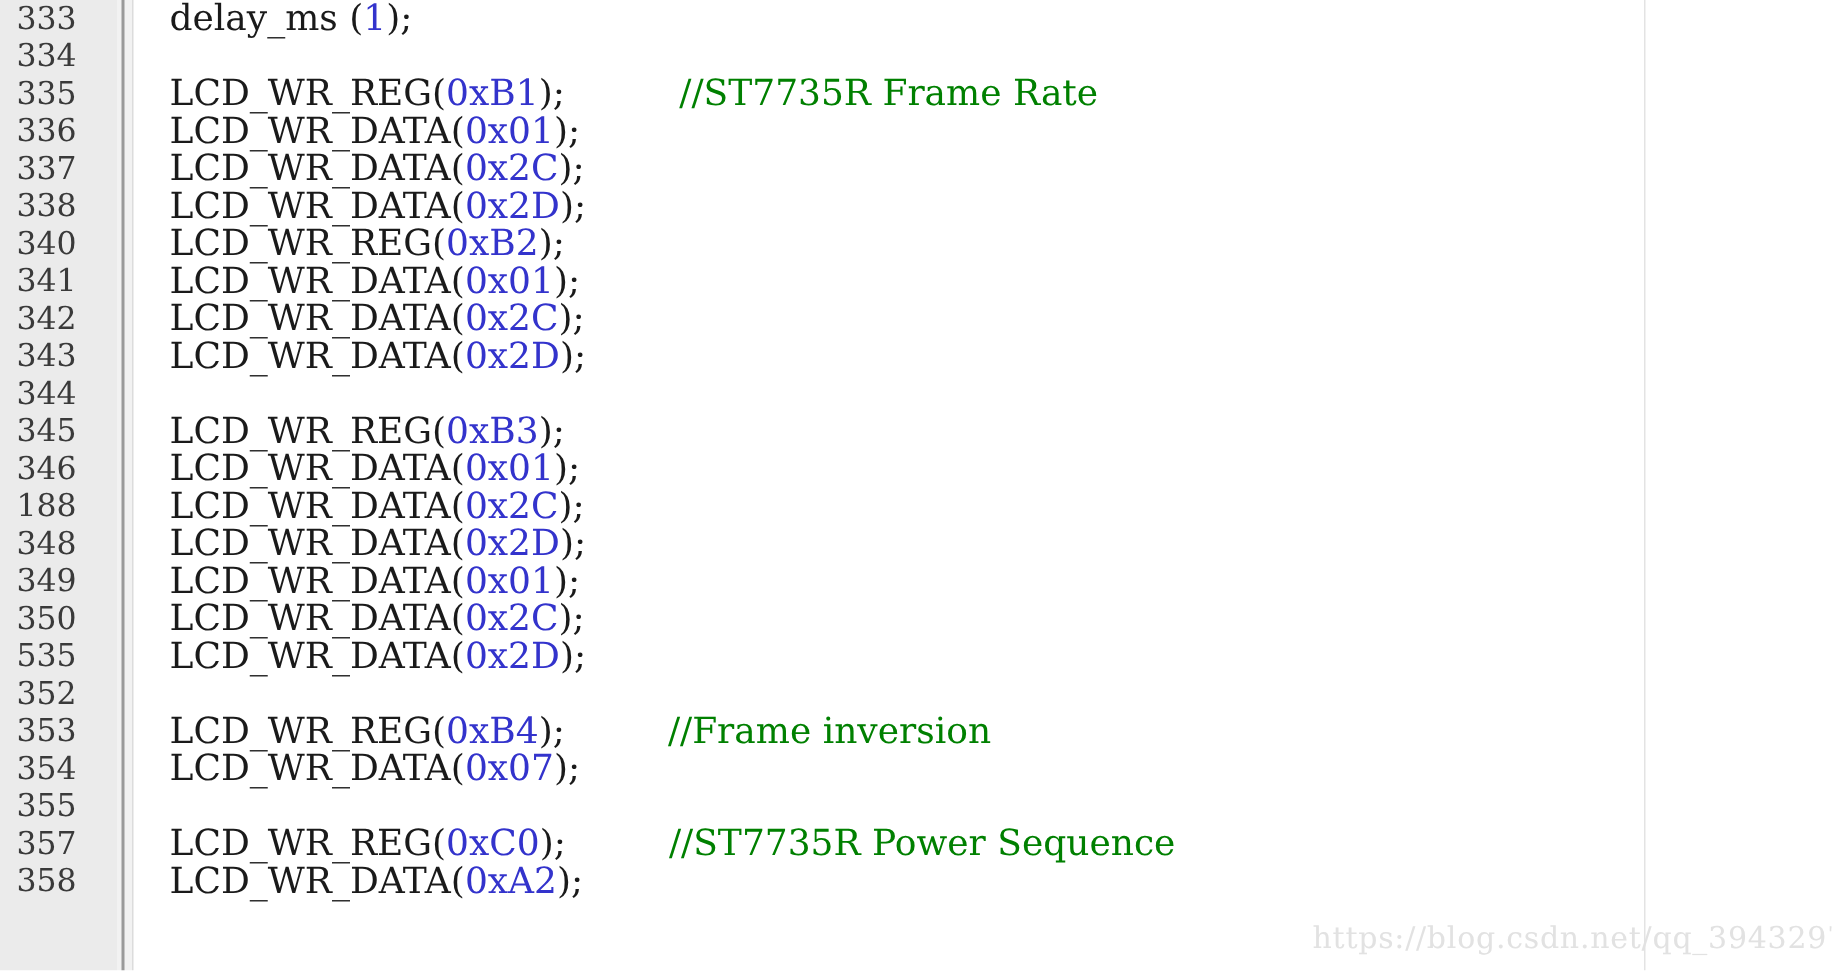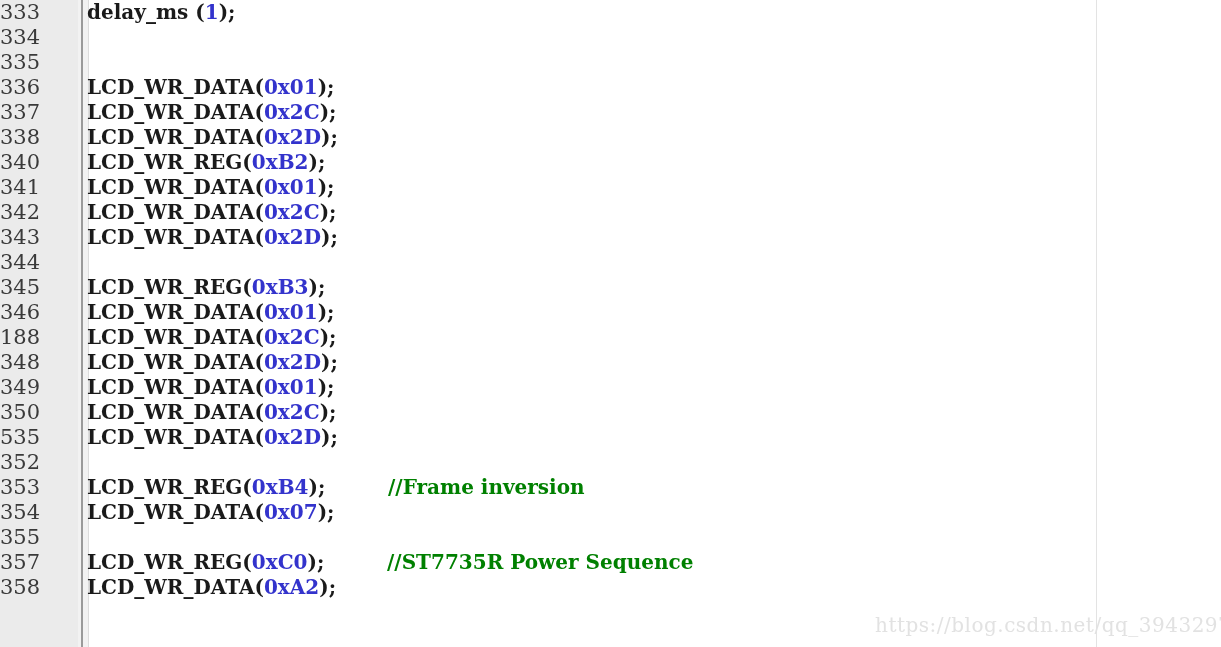--- a/index.html
+++ b/index.html
@@ -65,33 +65,32 @@
   .row {
     position: relative;
     height: 25px;
     line-height: 25px;
     white-space: pre;
   }
   .lineno {
     position: absolute;
     left: 0;
     width: 62px;
-    text-align: left;
+    text-align: center;
     font-size: 21px;
     color: #3a3a3a;
     font-family: "DejaVu Serif", "Liberation Serif", serif;
   }
   .code {
     position: absolute;
-    left: 87px;
-    font-size: 20px;
+    left: 113px;
+    font-size: 24px;
     letter-spacing: 0px;
     font-family: "DejaVu Serif", "Liberation Serif", serif;
     color: #1a1a1a;
-    font-weight: bold;
   }
   .code .seg {
     font-family: "DejaVu Serif", "Liberation Serif", serif;
   }
   .tok-plain  { color: #1a1a1a; }
   .tok-num    { color: #3333cc; }
   .tok-cmt    { color: #008000; }
 
   
 
@@ -116,21 +115,21 @@
   <div class="gutter"></div>
   <div class="gutter-sep a"></div>
   <div class="gutter-sep b"></div>
   <div class="gutter-sep c"></div>
 
   <div class="margin-guide"></div>
 
   <div class="rows" id="rows">
       <div class="row"><span class="lineno">333</span><span class="code"><span class="seg tok-plain">delay_ms (</span><span class="seg tok-num">1</span><span class="seg tok-plain">);</span></span></div>
       <div class="row"><span class="lineno">334</span><span class="code"></span></div>
-      <div class="row"><span class="lineno">335</span></div>
+      <div class="row"><span class="lineno">335</span><span class="code"><span class="seg tok-plain">LCD_WR_REG(</span><span class="seg tok-num">0xB1</span><span class="seg tok-plain">);</span><span class="seg tok-plain">          </span><span class="seg tok-cmt">//ST7735R Frame Rate</span></span></div>
       <div class="row"><span class="lineno">336</span><span class="code"><span class="seg tok-plain">LCD_WR_DATA(</span><span class="seg tok-num">0x01</span><span class="seg tok-plain">);</span></span></div>
       <div class="row"><span class="lineno">337</span><span class="code"><span class="seg tok-plain">LCD_WR_DATA(</span><span class="seg tok-num">0x2C</span><span class="seg tok-plain">);</span></span></div>
       <div class="row"><span class="lineno">338</span><span class="code"><span class="seg tok-plain">LCD_WR_DATA(</span><span class="seg tok-num">0x2D</span><span class="seg tok-plain">);</span></span></div>
       <div class="row"><span class="lineno">340</span><span class="code"><span class="seg tok-plain">LCD_WR_REG(</span><span class="seg tok-num">0xB2</span><span class="seg tok-plain">);</span></span></div>
       <div class="row"><span class="lineno">341</span><span class="code"><span class="seg tok-plain">LCD_WR_DATA(</span><span class="seg tok-num">0x01</span><span class="seg tok-plain">);</span></span></div>
       <div class="row"><span class="lineno">342</span><span class="code"><span class="seg tok-plain">LCD_WR_DATA(</span><span class="seg tok-num">0x2C</span><span class="seg tok-plain">);</span></span></div>
       <div class="row"><span class="lineno">343</span><span class="code"><span class="seg tok-plain">LCD_WR_DATA(</span><span class="seg tok-num">0x2D</span><span class="seg tok-plain">);</span></span></div>
       <div class="row"><span class="lineno">344</span><span class="code"></span></div>
       <div class="row"><span class="lineno">345</span><span class="code"><span class="seg tok-plain">LCD_WR_REG(</span><span class="seg tok-num">0xB3</span><span class="seg tok-plain">);</span></span></div>
       <div class="row"><span class="lineno">346</span><span class="code"><span class="seg tok-plain">LCD_WR_DATA(</span><span class="seg tok-num">0x01</span><span class="seg tok-plain">);</span></span></div>

